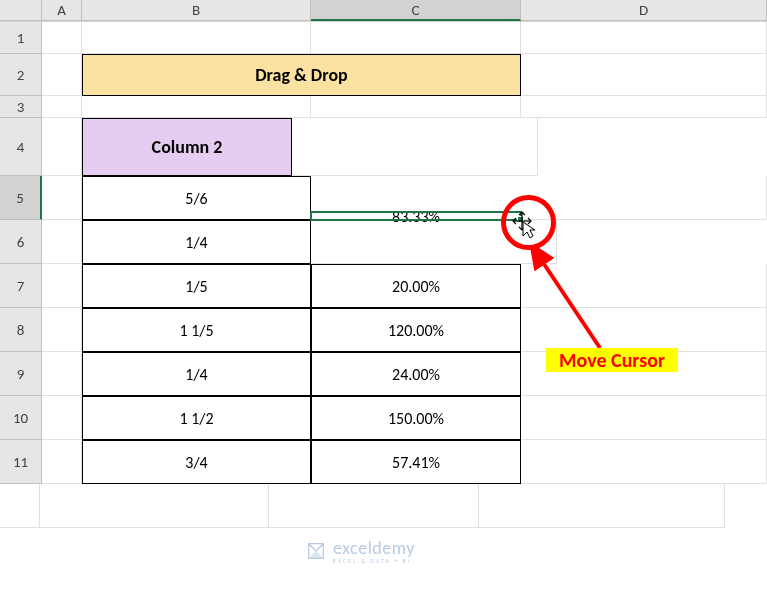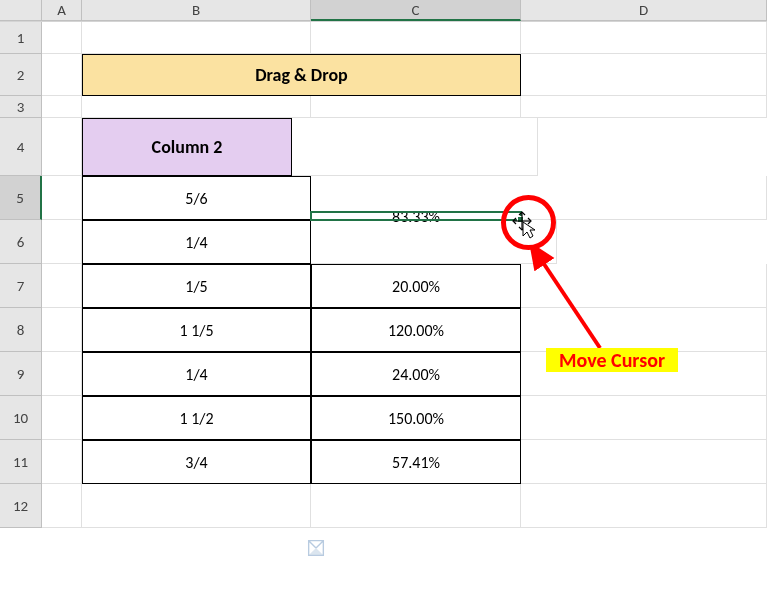--- a/index.html
+++ b/index.html
@@ -273,21 +273,20 @@
 
     <div class="row row-data">
       <div class="row-header">11</div>
       <div class="cell col-A"></div>
       <div class="cell col-B tbl-c">3/4</div>
       <div class="cell col-C tbl-c">57.41%</div>
       <div class="cell col-D"></div>
     </div>
 
     <div class="row row-12">
-      <div class="row-header">12</div>
       <div class="cell col-A"></div>
       <div class="cell col-B"></div>
       <div class="cell col-C"></div>
       <div class="cell col-D"></div>
     </div>
 
   </div>
 </div>
 
 <div class="move-cursor">
@@ -317,13 +316,17 @@
   </svg>
 </div>
 
 <div class="annot-label">Move Cursor</div>
 
 <div class="watermark">
   <svg width="22" height="22" viewBox="0 0 24 24">
     <path d="M4 4 H20 V20 H4 Z M4 4 L12 12 M20 4 L12 12" stroke="#b8cbe0" stroke-width="1.5" fill="none"></path>
     <path d="M4 20 L20 20 L12 12 Z" fill="#b8cbe0" opacity="0.5"></path>
   </svg>
+  <div>
+    <div>exceldemy</div>
+    <div class="sub">EXCEL &amp; DATA + BI</div>
+  </div>
 </div>
 
 </body></html>

